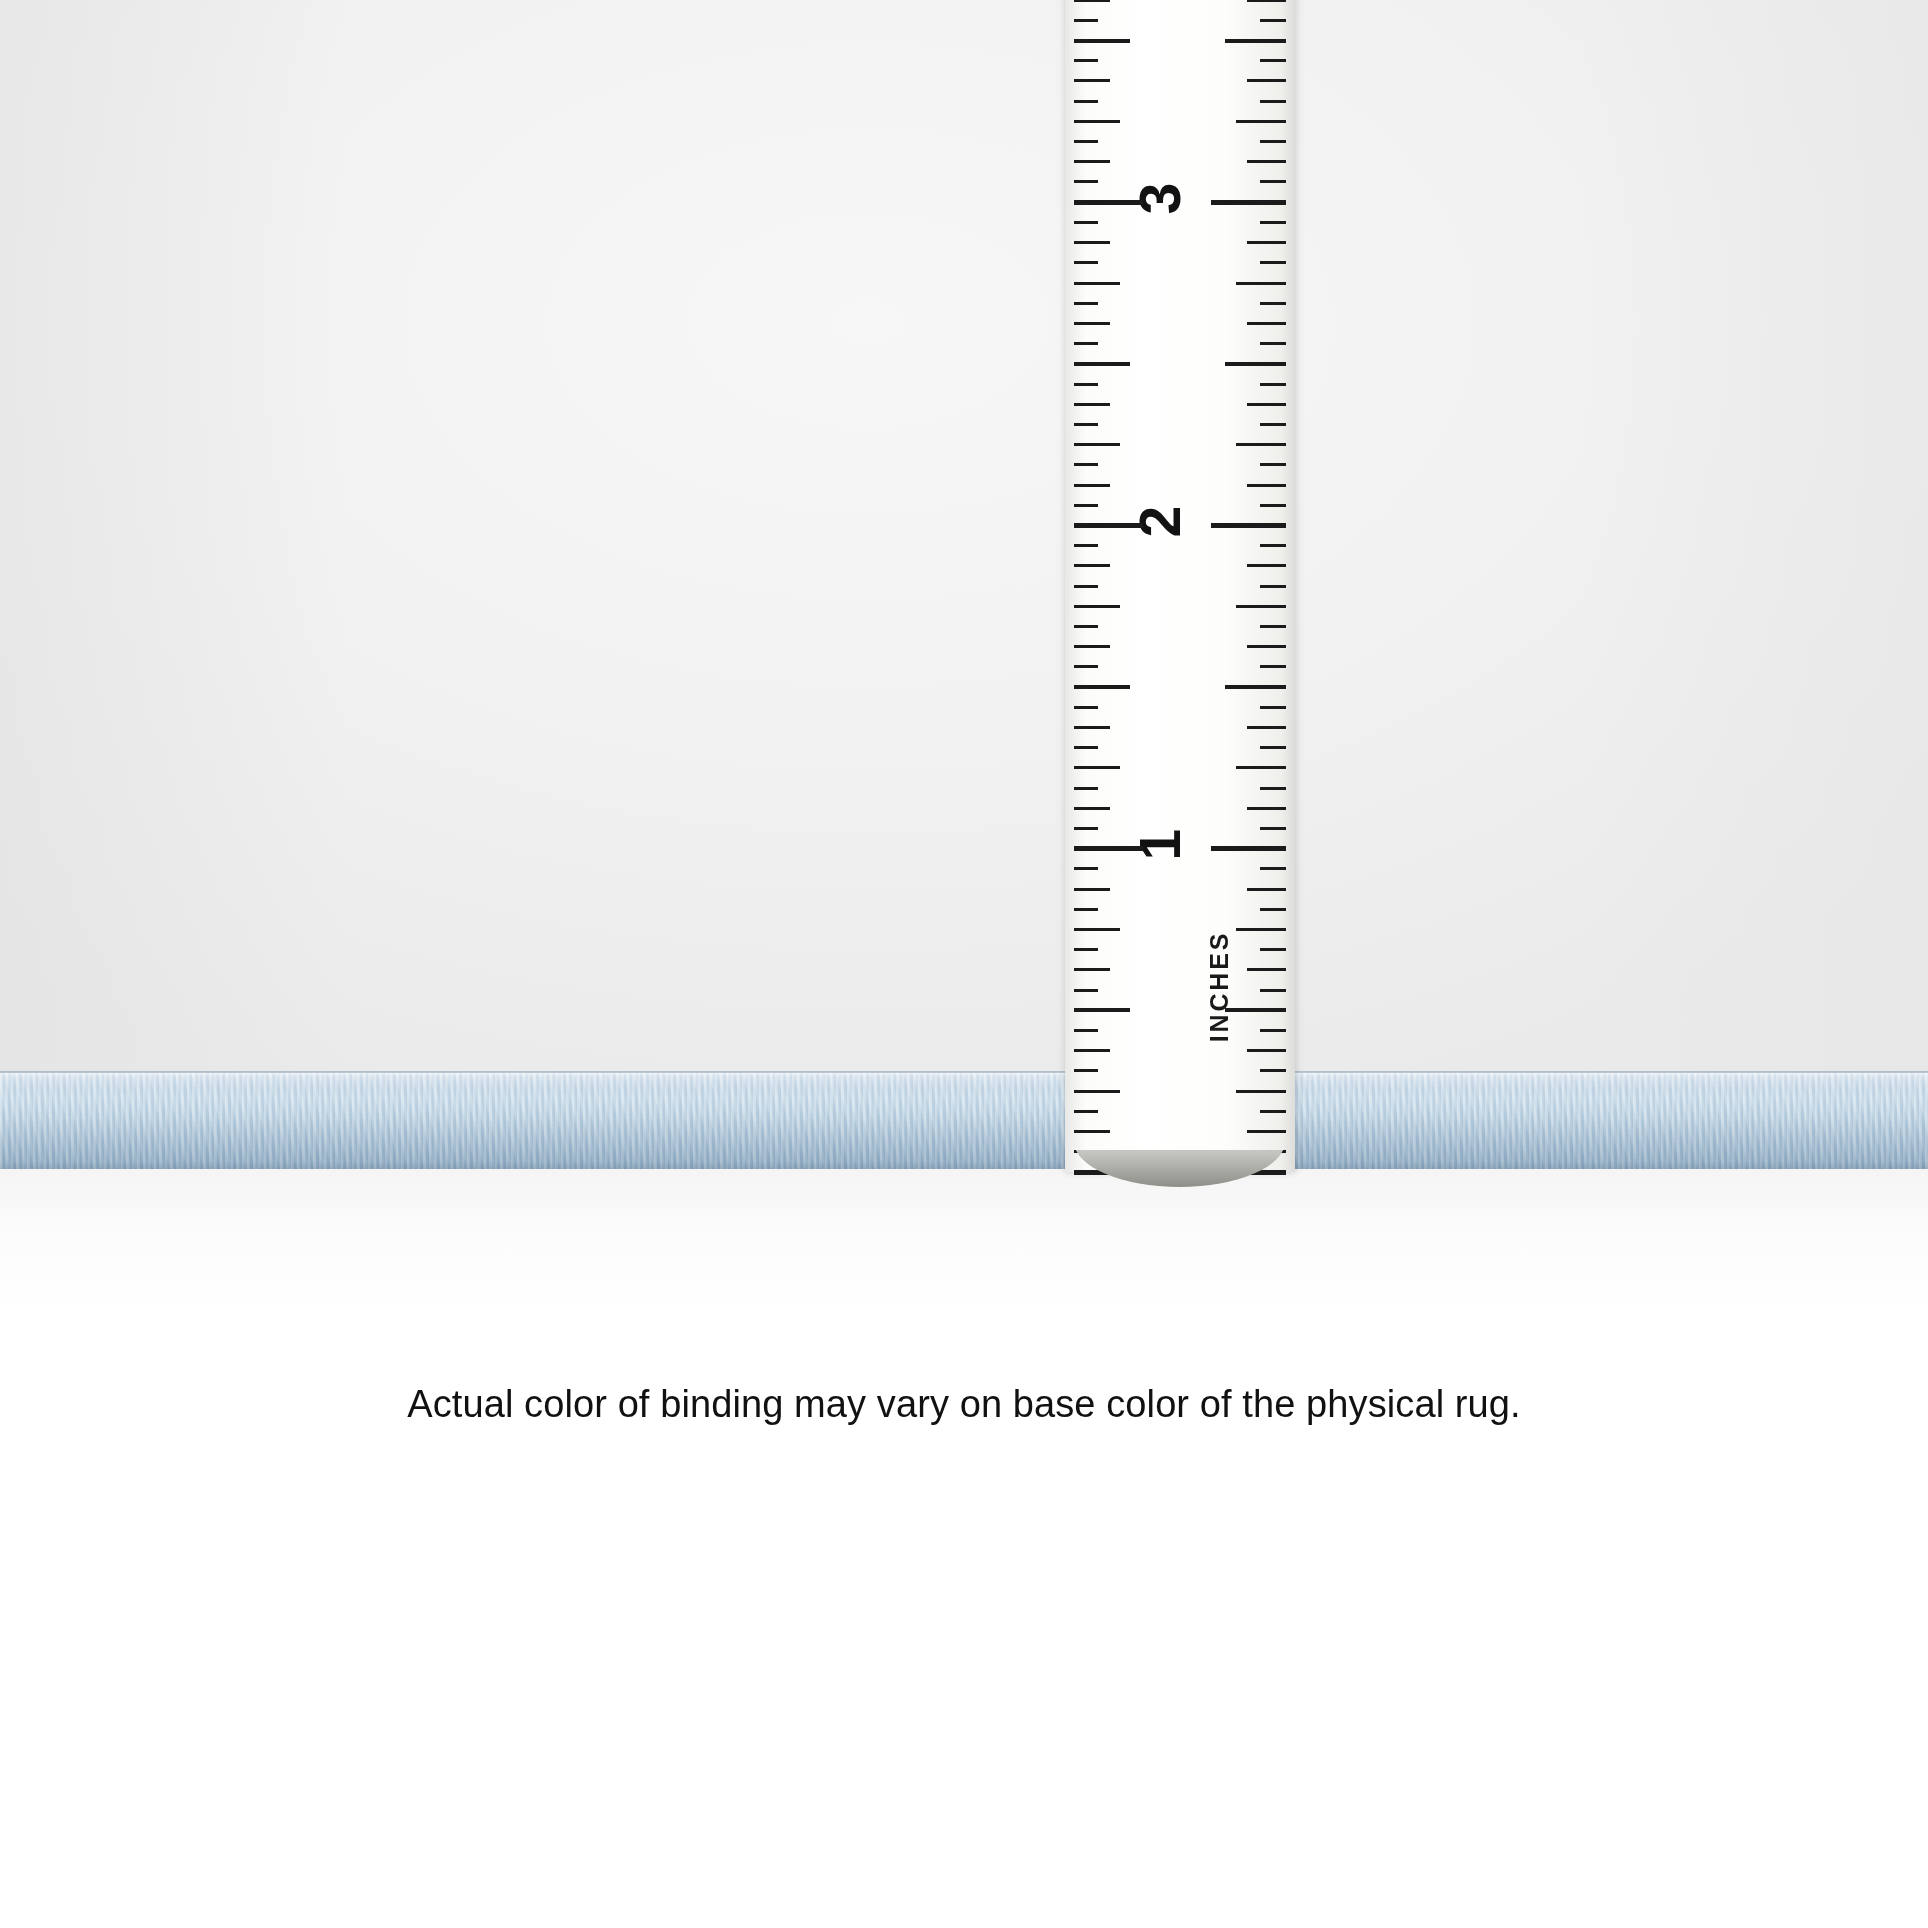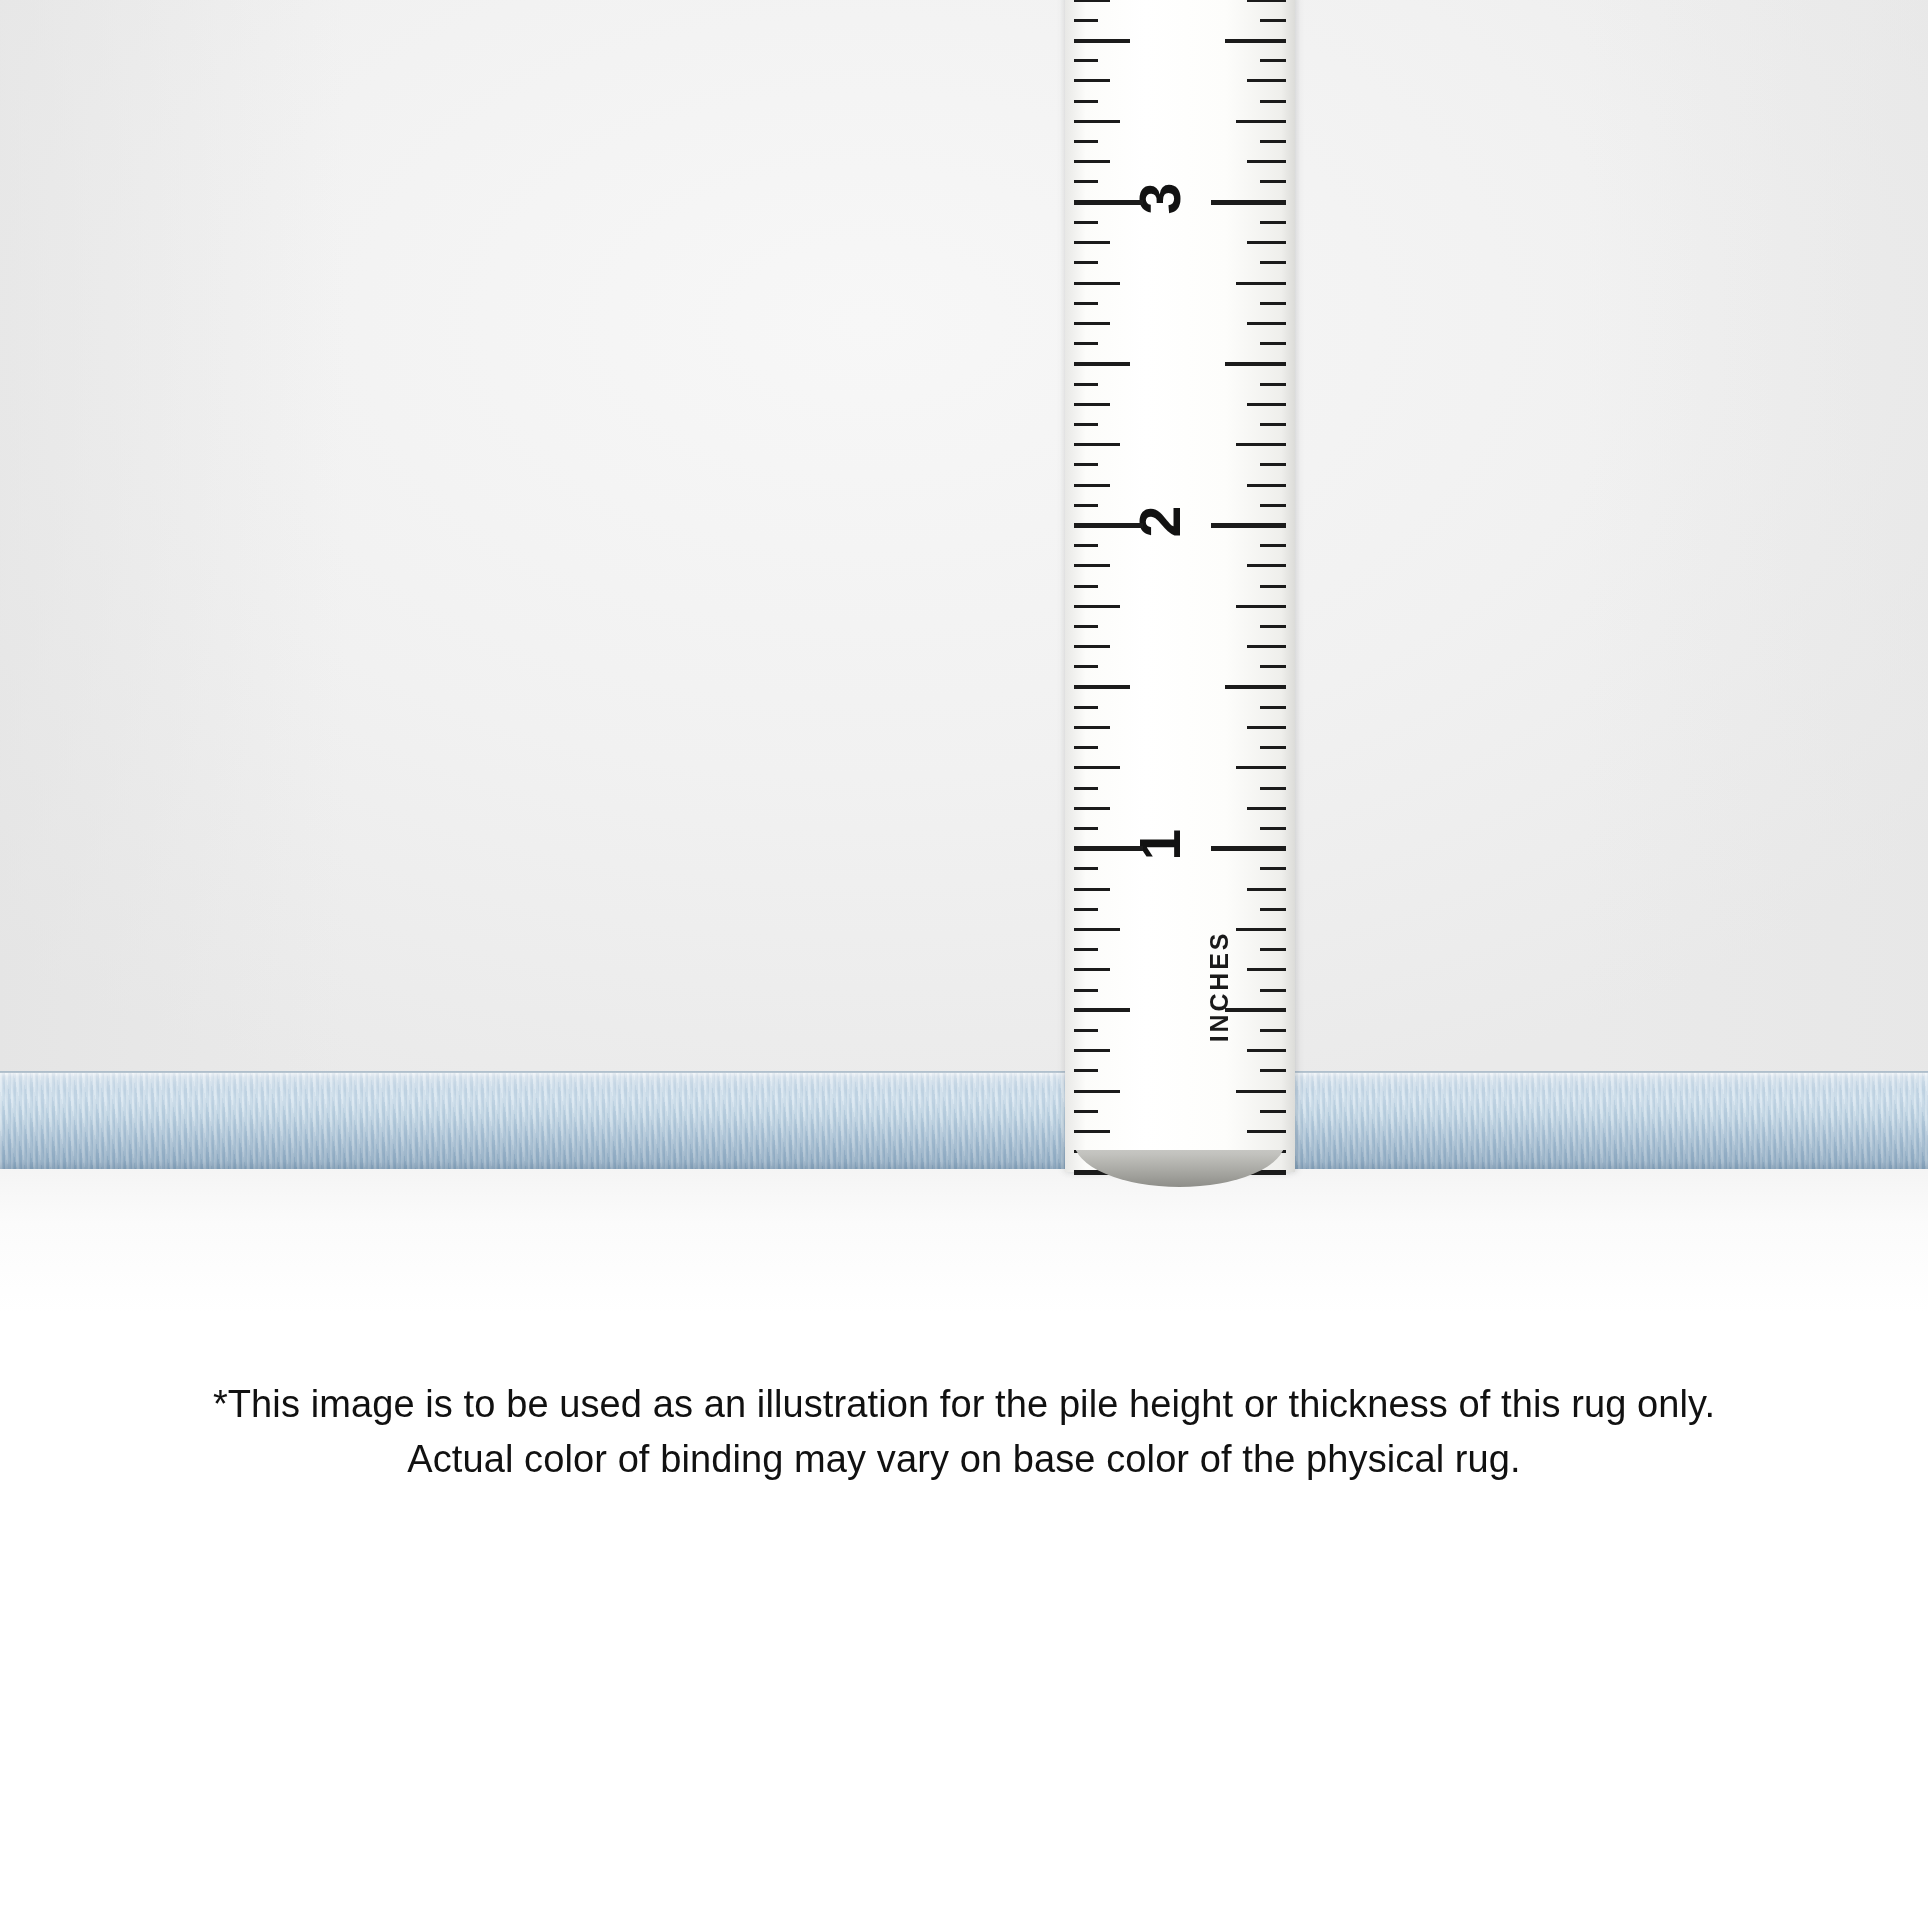--- a/index.html
+++ b/index.html
@@ -338,18 +338,17 @@
         <div class="tick right" style="top: 3.7px; width: 39px; height: 3.7px;"></div>
         <div class="tick left" style="top: 3.7px; width: 36px; height: 3.7px;"></div>
       </div>
     <div class="ruler-tip">
       <div class="ruler-tip-metal"></div>
     </div>
 
   </div>
 
   <div class="caption">
-    <span class="line">*This image is to be used as an illustration for the pile height or thickness of this rug only.</span>
     <span class="line">Actual color of binding may vary on base color of the physical rug.</span>
   </div>
 
 </div>
 
 
 </body></html>

